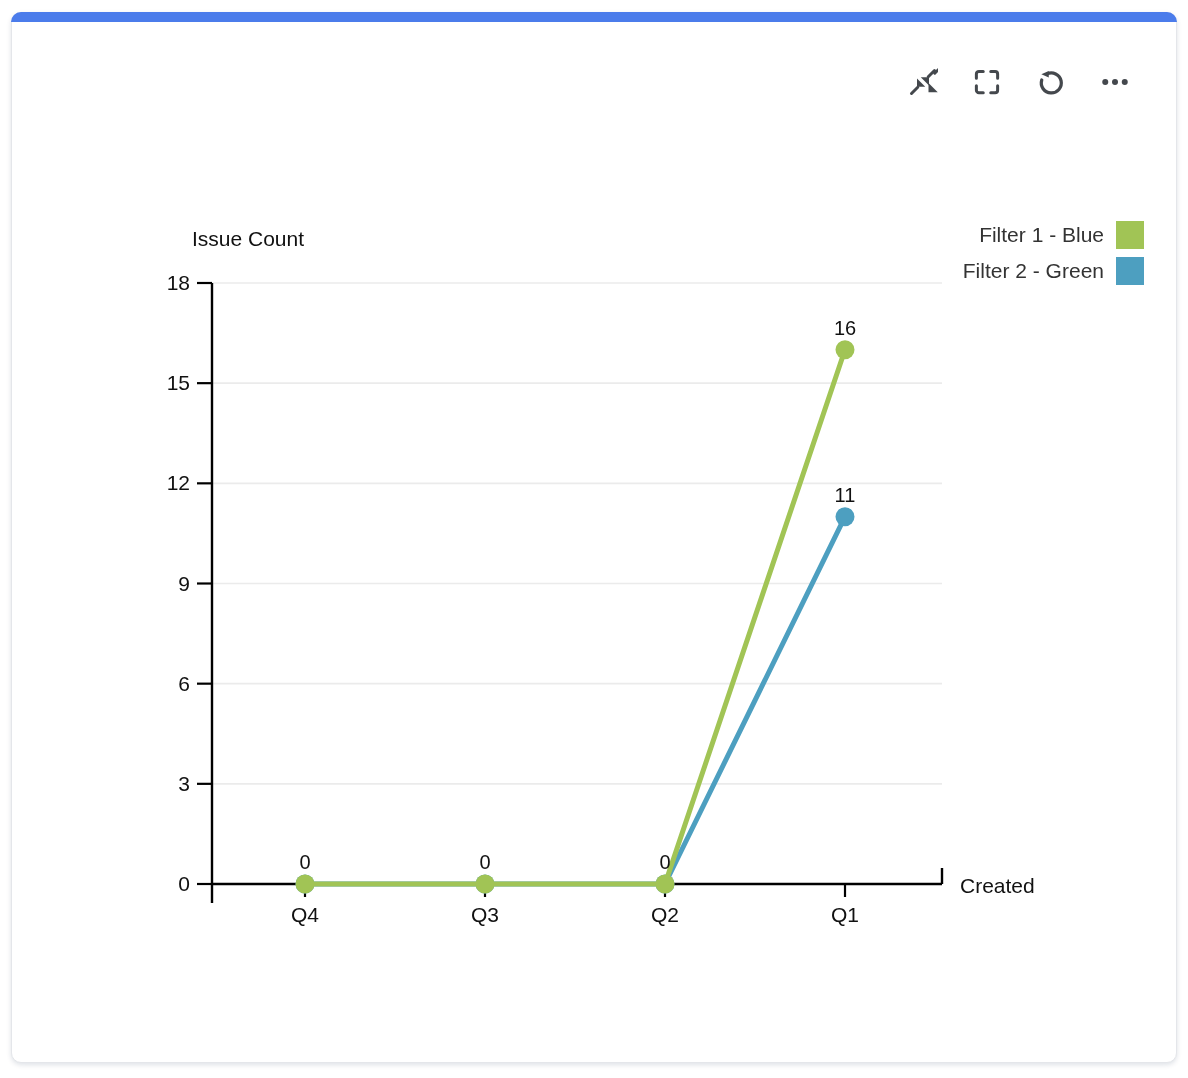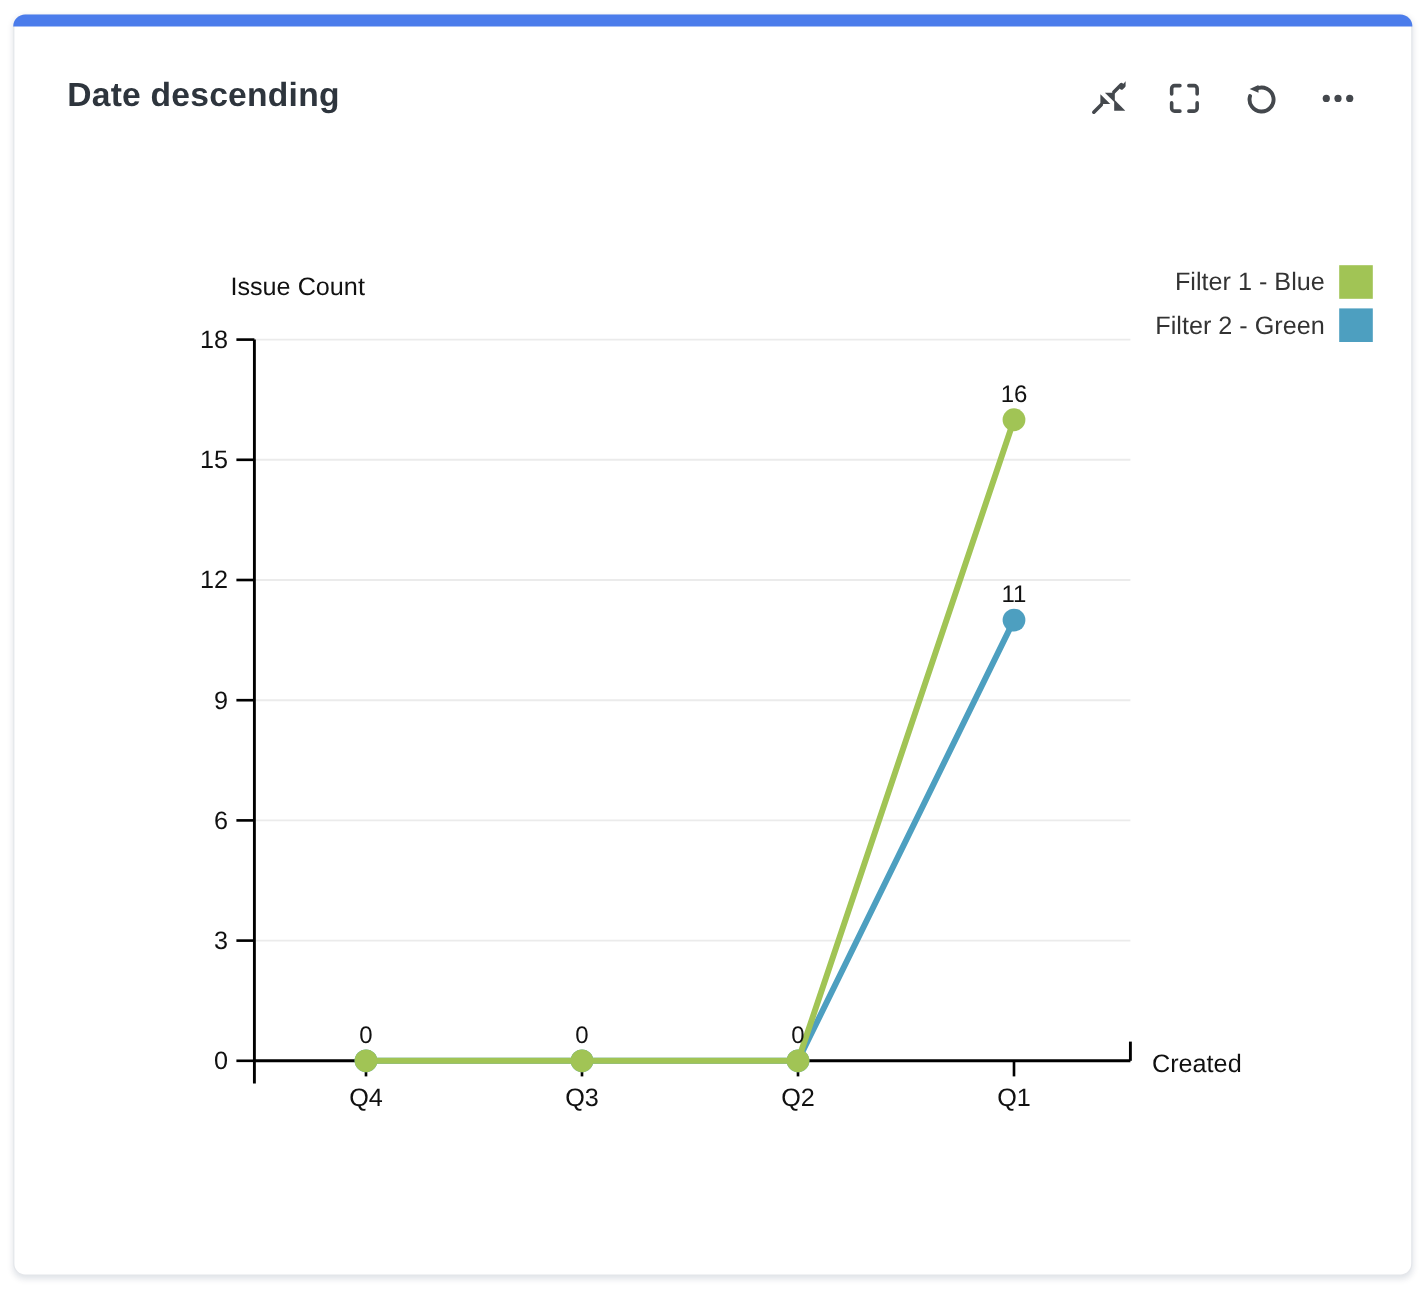--- a/index.html
+++ b/index.html
@@ -34,21 +34,20 @@
   }
   #chart text{font-family:"Liberation Sans",sans-serif;}
 </style>
 </head>
 <body>
 
 <div class="stage">
   <div class="card">
     <div class="accent" style="background: rgb(75, 124, 235);"></div>
 
-    <h1 class="gadget-title">Date descending</h1>
 
     <div class="actions">
       <button class="icon-btn" title="Collapse">
         <svg width="30" height="30" viewBox="0 0 24 24">
           <g stroke="currentColor" stroke-width="2.4" fill="none" stroke-linecap="round">
             <line x1="27" y1="-3" x2="20.2" y2="3.8" transform="translate(1.2,1.2)"></line>
             <line x1="21.2" y1="2.8" x2="16.2" y2="7.8"></line>
             <line x1="2.8" y1="21.2" x2="7.8" y2="16.2"></line>
           </g>
           <polygon points="15.2,14.2 15.2,6.8 22.6,14.2" fill="currentColor" transform="rotate(180 15.6 10.8) translate(-1.2 -6.0) rotate(180 15.6 10.8)"></polygon>

